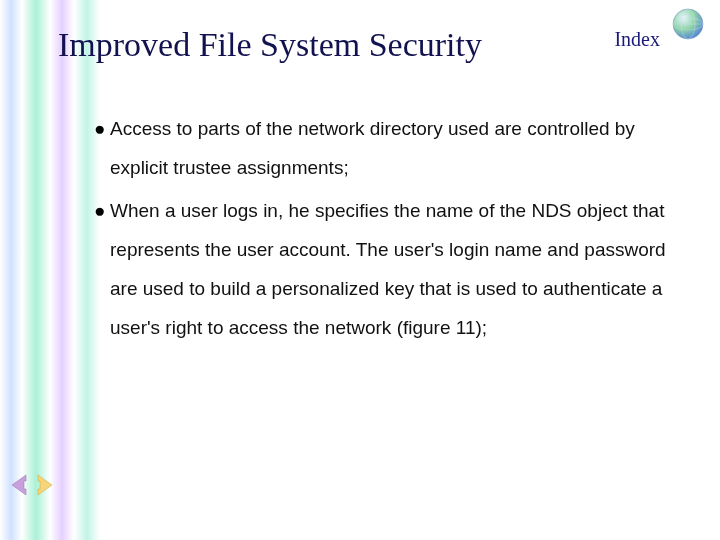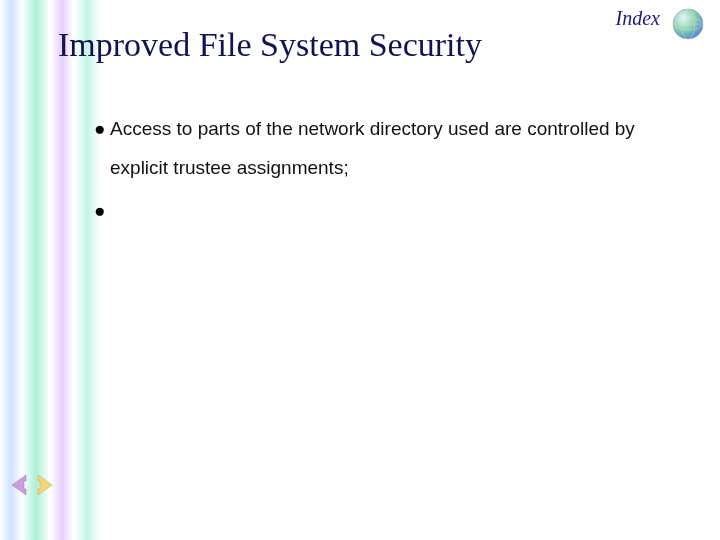--- a/index.html
+++ b/index.html
@@ -22,24 +22,23 @@
   }
   .stripe {
     height: 100%;
   }
   .s1 { width: 22px; background: linear-gradient(to right, rgba(255,255,255,0.9), rgba(120,170,255,0.35), rgba(255,255,255,0.9)); }
   .s2 { width: 28px; background: linear-gradient(to right, rgba(255,255,255,0.9), rgba(100,230,180,0.55), rgba(255,255,255,0.9)); }
   .s3 { width: 24px; background: linear-gradient(to right, rgba(255,255,255,0.9), rgba(200,150,255,0.45), rgba(255,255,255,0.9)); }
   .s4 { width: 26px; background: linear-gradient(to right, rgba(255,255,255,0.9), rgba(120,230,200,0.45), rgba(255,255,255,0.9)); }
   .index-link {
     position: absolute;
-    top: 7px;
+    top: 28px;
     right: 60px;
     font-family: "Times New Roman", Times, serif;
-    font-style: italic;
     font-size: 20px;
     color: #1a1a7a;
   }
   .globe {
     position: absolute;
     top: 6px;
     right: 14px;
     width: 36px;
     height: 36px;
   }
@@ -109,20 +108,21 @@
 
 <div class="title">Improved File System Security</div>
 
 <div class="content">
   <div class="item">
     <span class="bullet">●</span>
     <span>Access to parts of the network directory used are controlled by explicit trustee assignments;</span>
   </div>
   <div class="item">
     <span class="bullet">●</span>
+    <span>When a user logs in, he specifies the name of the NDS object that represents the user account. The user's login name and password are used to build a personalized key that is used to authenticate a user's right to access the network (figure 11);</span>
   </div>
 </div>
 
 <div class="nav-arrows">
   <svg viewBox="0 0 44 30" width="44" height="30">
     <polygon points="2,15 16,5 16,11 14,11 14,19 16,19 16,25" fill="#c9a0dc" stroke="#9a6fb0" stroke-width="0.5"></polygon>
     <polygon points="42,15 28,5 28,11 30,11 30,19 28,19 28,25" fill="#f5d47a" stroke="#caa63e" stroke-width="0.5"></polygon>
   </svg>
 </div>
 

